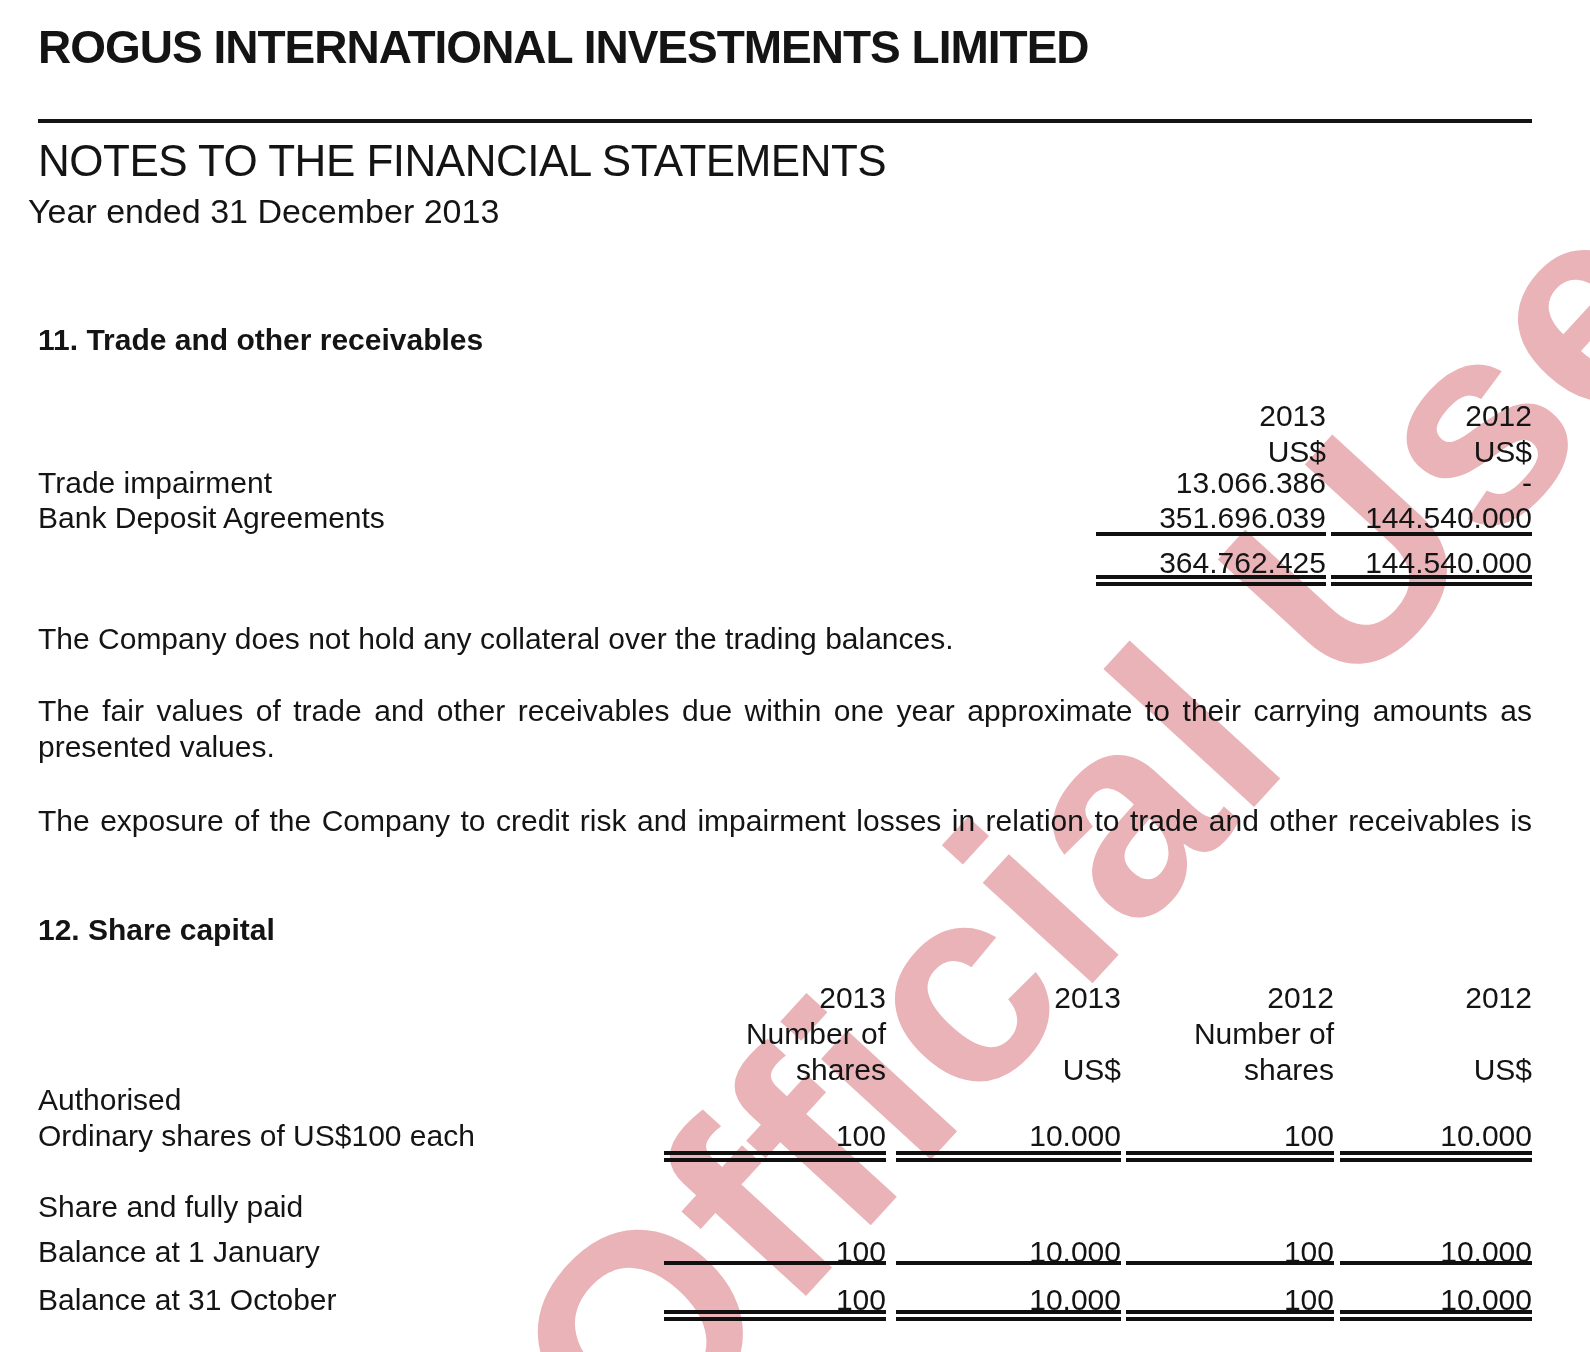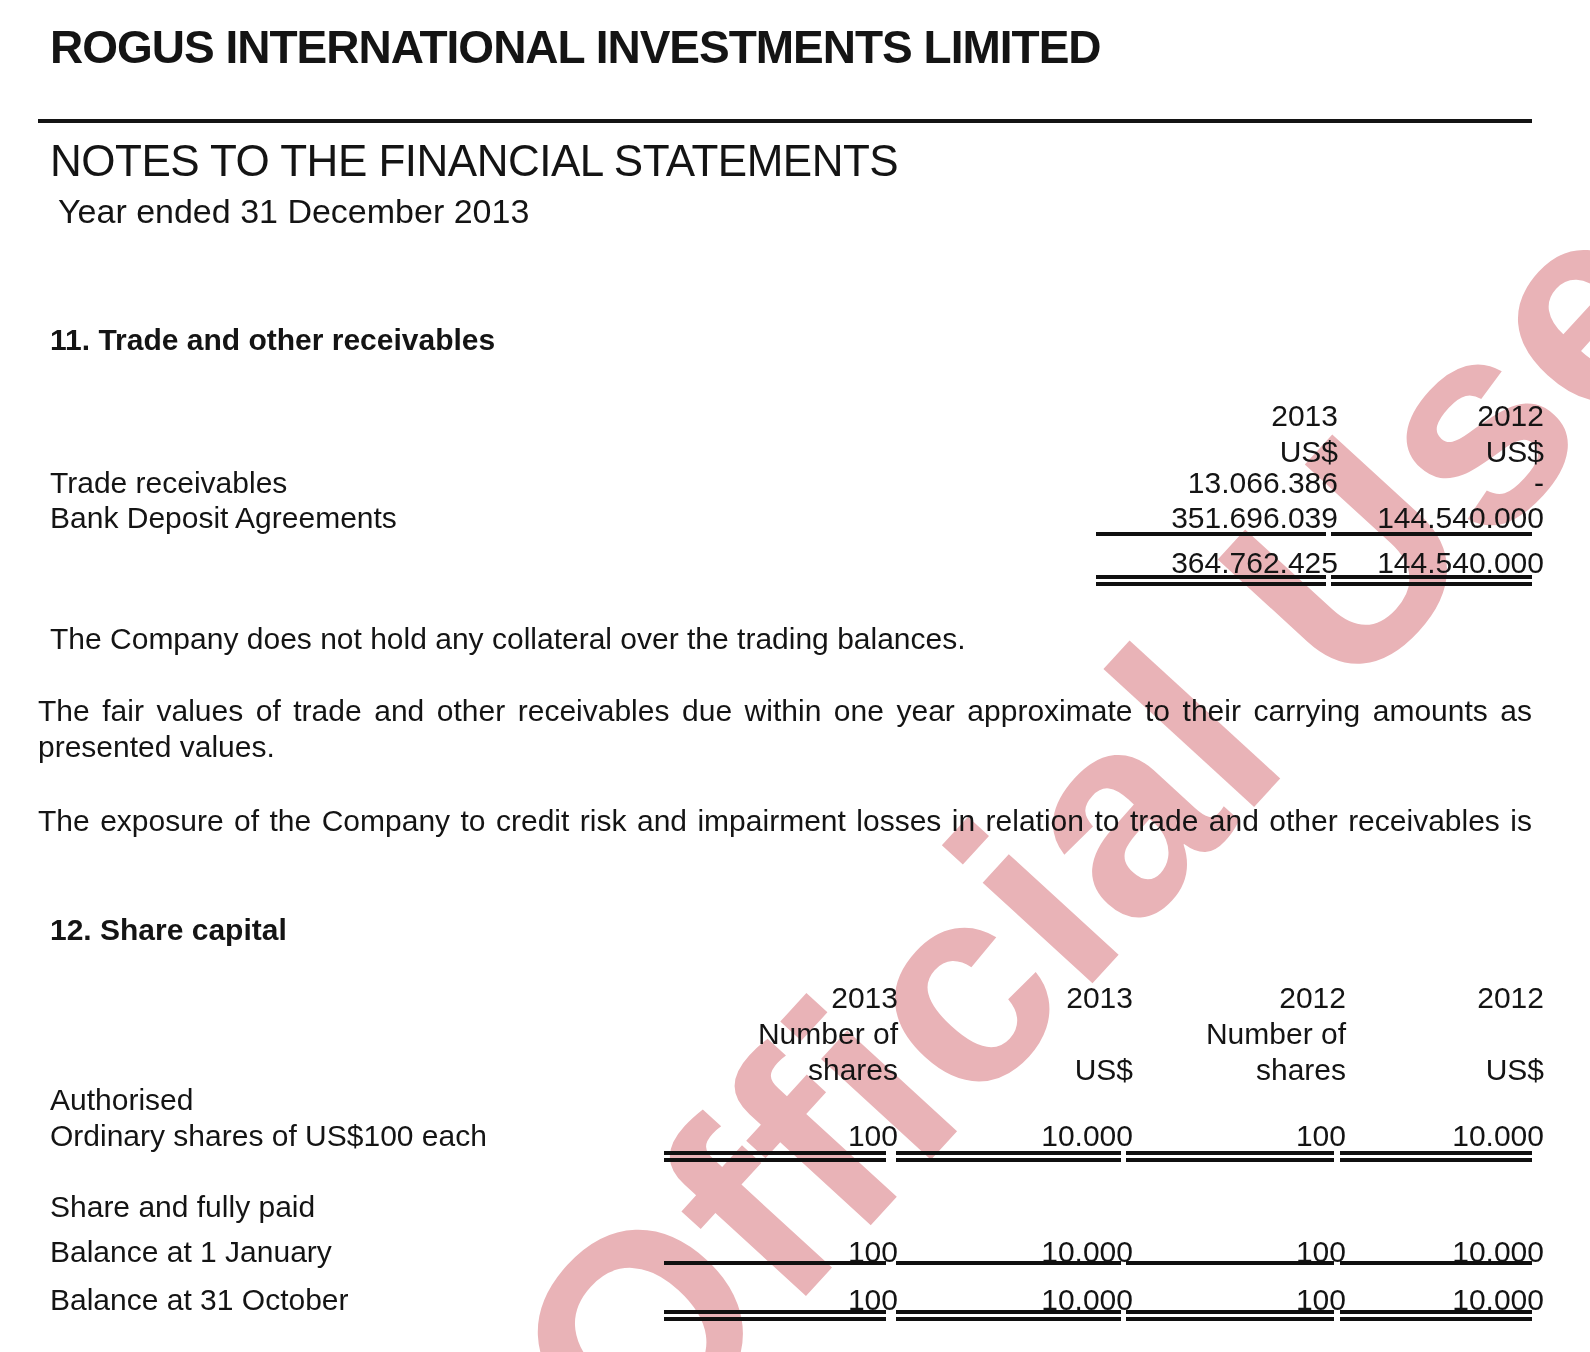--- a/index.html
+++ b/index.html
@@ -1,38 +1,38 @@
 <!DOCTYPE html>
 <html><head>
 <meta charset="utf-8">
 <style>
   html,body { margin:0; padding:0; background:#ffffff; }
   .page {
     position:relative; width:1590px; height:1352px; background:#ffffff;
     overflow:hidden; font-family:"Liberation Sans", sans-serif; color:#141414;
   }
   .abs { position:absolute; }
-  .nw { white-space:nowrap;margin-left:12px; }
+  .nw { white-space:nowrap; }
   .b { font-weight:400; }
   .t { font-size:30px; line-height:34px; }
 
   
   .watermark {
     position:absolute; left:463px; top:1318px; z-index:0;
     font-size:282px; font-weight:700; line-height:1; letter-spacing:2px;
     transform-origin:0 0; transform:rotate(-47.5deg);
     white-space:nowrap; user-select:none;
   }
   .content { position:absolute; left:0; top:0; width:1590px; height:1352px; z-index:1; }
 
   
   .company { left:38px; top:20px; font-size:46px; font-weight:700; letter-spacing:-1px; }
   .toprule { left:38px; top:119px; width:1494px; height:4px; background:#141414; }
   .doctitle { left:38px; top:136px; font-size:44px; letter-spacing:-0.5px; }
-  .subtitle { left:46px; top:192px; font-size:34px; }
+  .subtitle { left:28px; top:192px; font-size:34px; }
 
   .h2 { font-size:30px; font-weight:700; }
   .label { left:38px; }
 
   
   .para { left:38px; width:1494px; font-size:30px; line-height:36px; }
   .jfull { text-align:justify; text-align-last:justify; }
 
   
   .t1c1 { position:absolute; left:1096px; width:230px; text-align:right; }
@@ -68,21 +68,21 @@
     <div class="abs" style="left:0; top:399px; width:1590px">
       <span class="t1c1 t b nw">2013</span>
       <span class="t1c2 t nw">2012</span>
     </div>
     <div class="abs" style="left:0; top:435px; width:1590px">
       <span class="t1c1 t b nw">US$</span>
       <span class="t1c2 t nw">US$</span>
     </div>
 
     <div class="abs" style="left:0; top:466px; width:1590px">
-      <span class="abs label t nw">Trade receivables</span>
+      <span class="abs label t nw">Trade impairment</span>
       <span class="t1c1 t b nw">13.066.386</span>
       <span class="t1c2 t nw dash-pad">-</span>
     </div>
 
     <div class="abs" style="left:0; top:501px; width:1590px">
       <span class="abs label t nw">Bank Deposit Agreements</span>
       <span class="t1c1 t b nw">351.696.039</span>
       <span class="t1c2 t nw">144.540.000</span>
     </div>
     <div class="sbar" style="left:1096px; top:532px; width:230px"></div>

